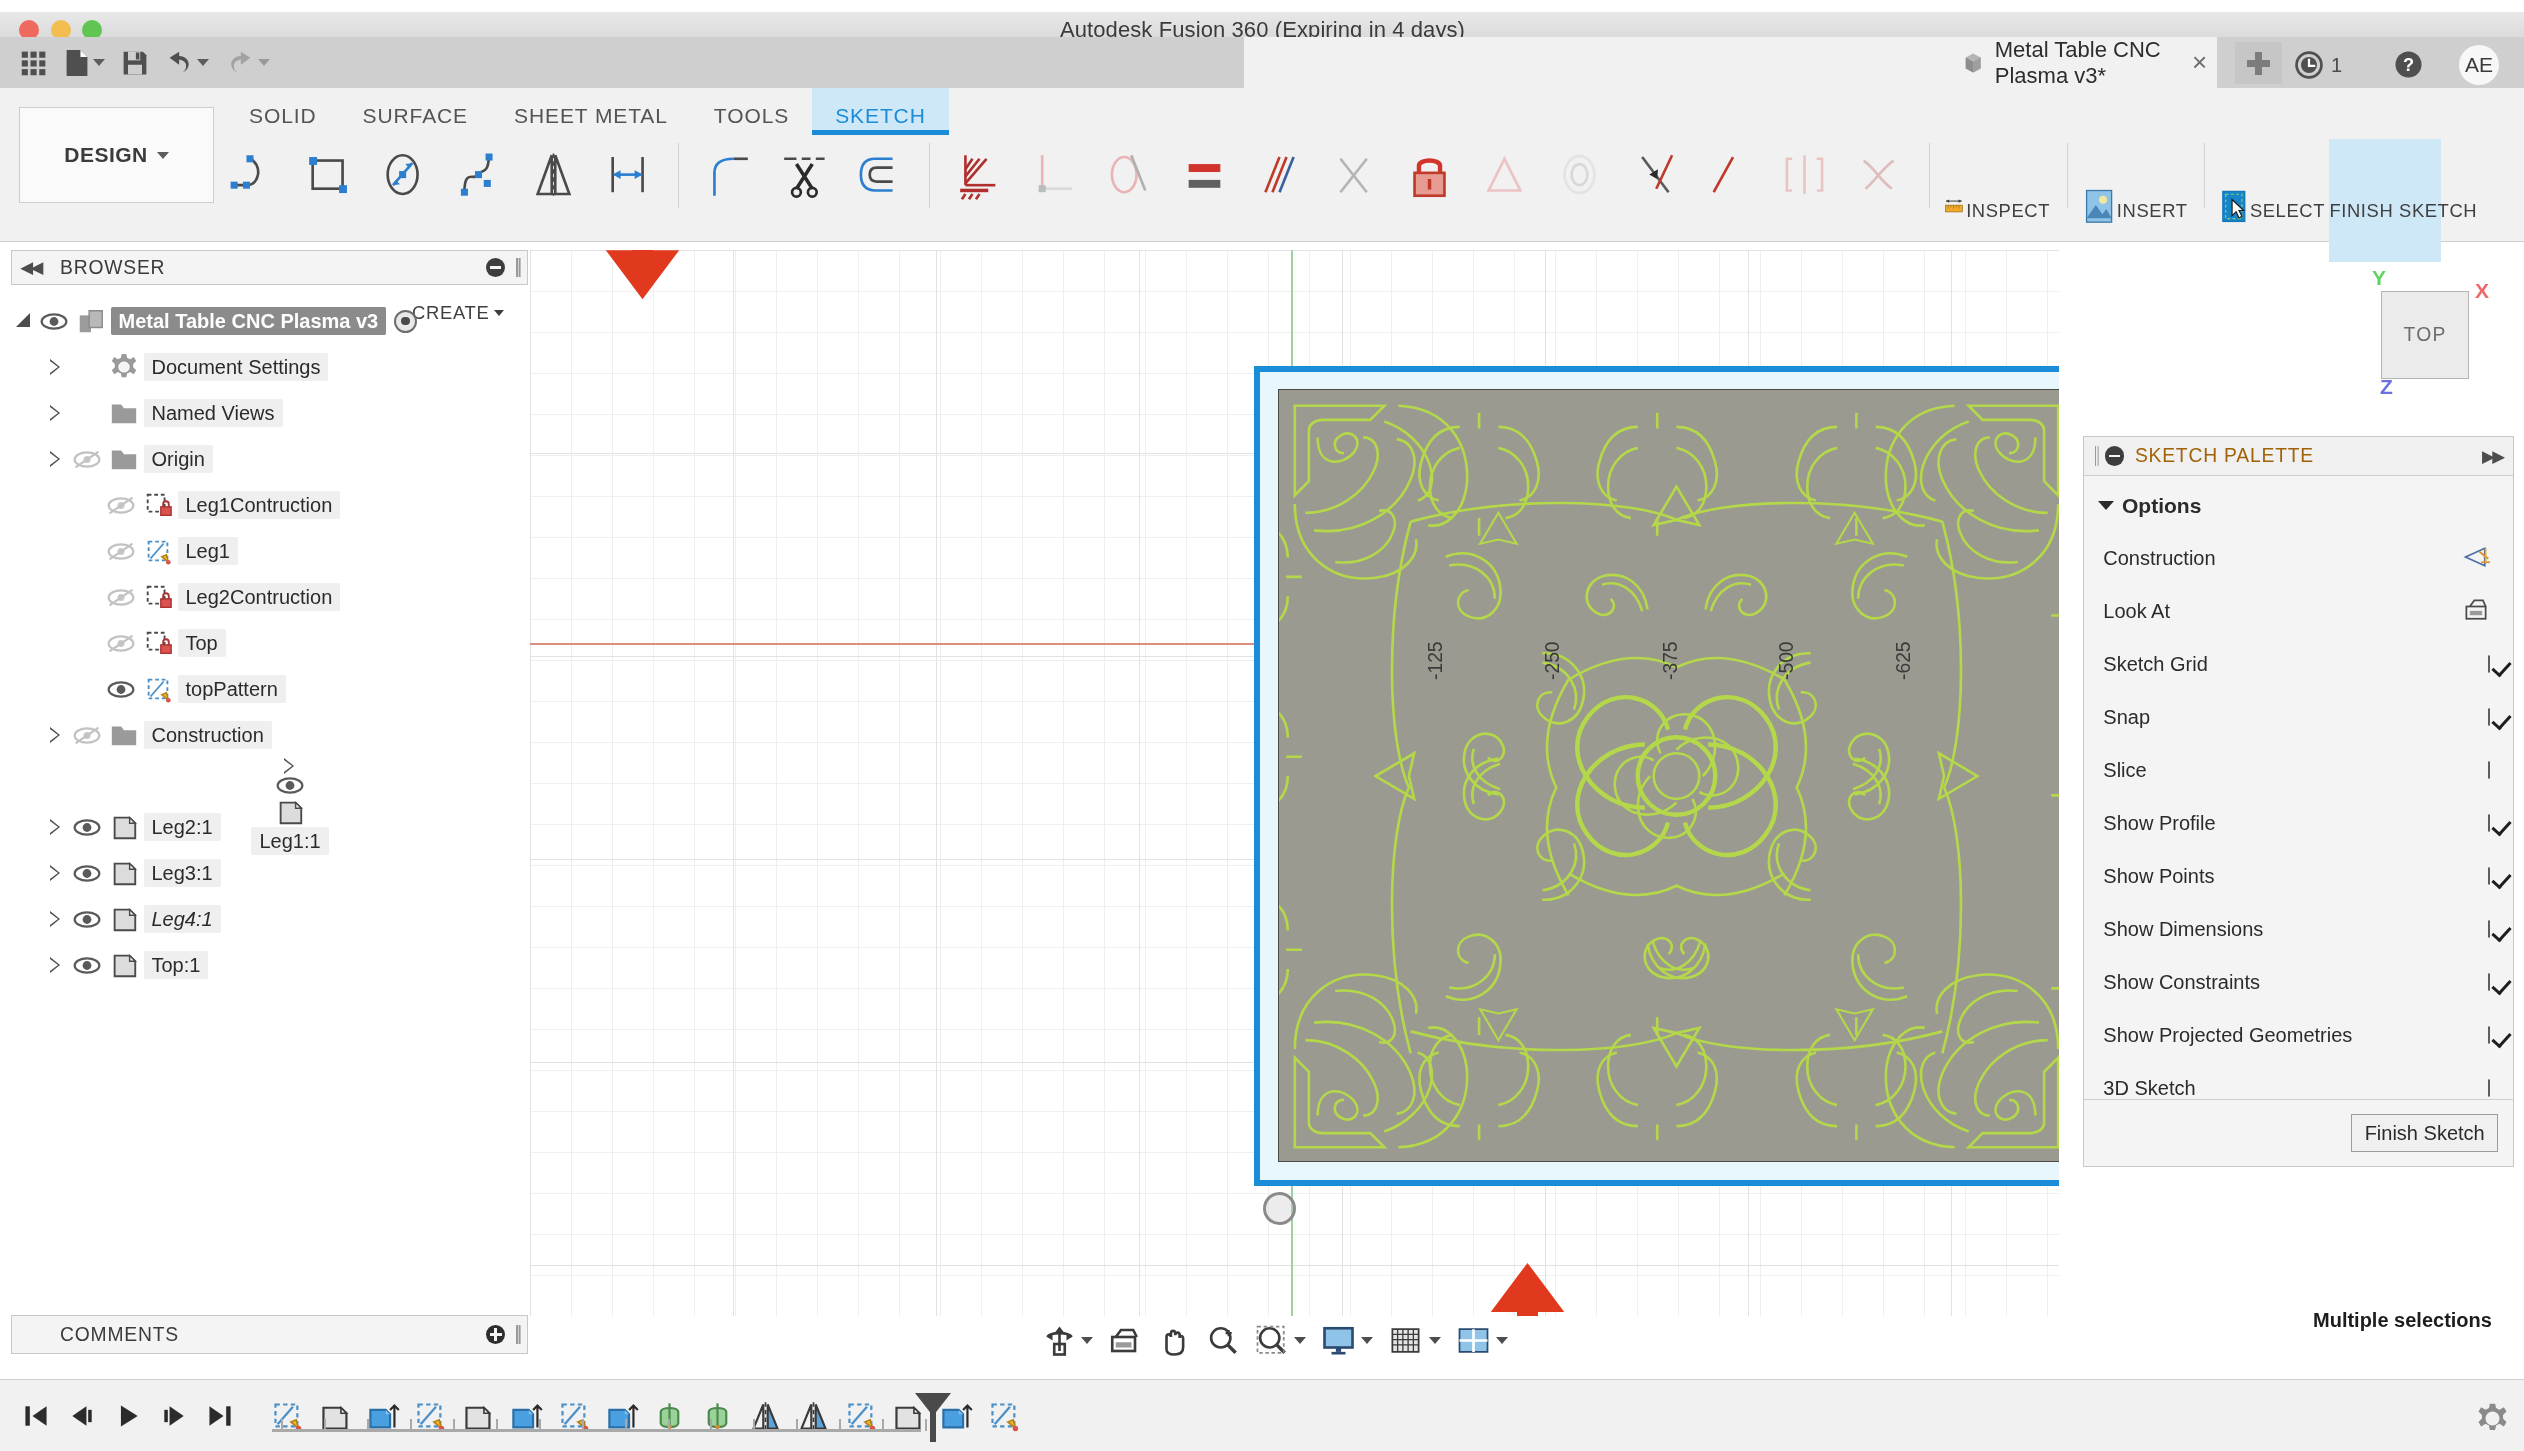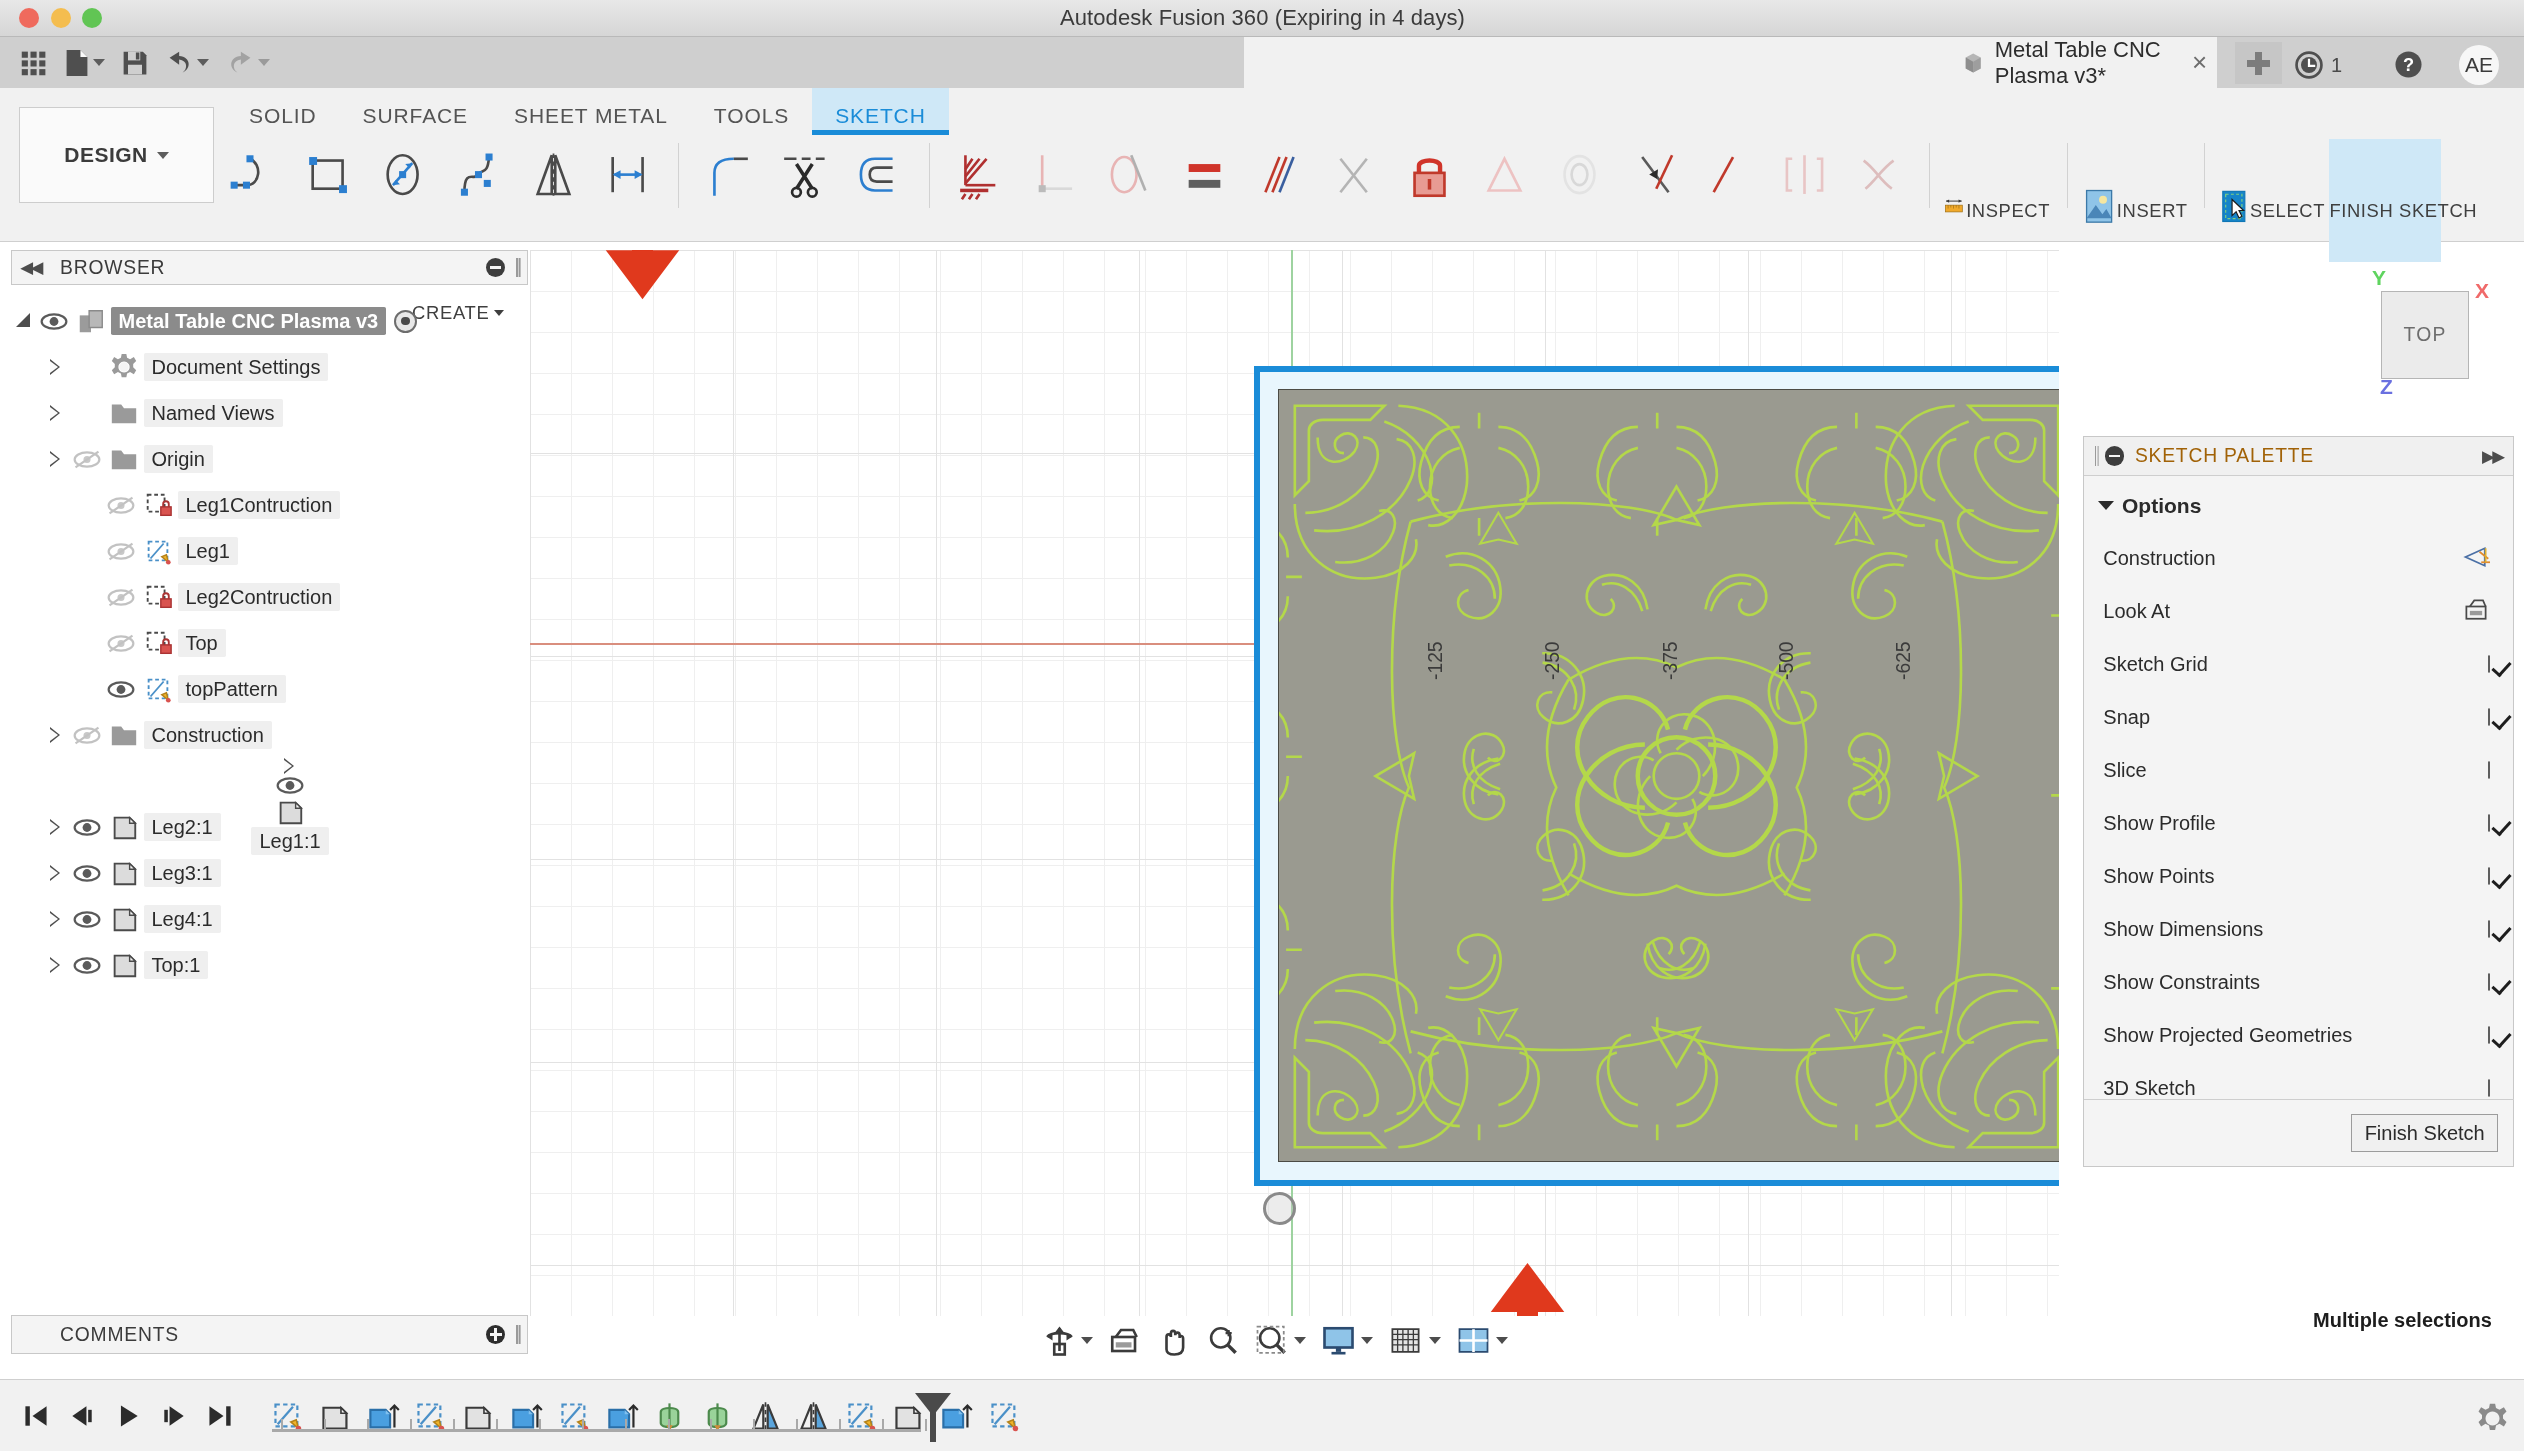--- a/index.html
+++ b/index.html
@@ -5,21 +5,21 @@
   * { box-sizing: border-box; margin: 0; padding: 0; }
   html, body {
     width: 2525px; height: 1451px;
     font-family: "Liberation Sans", sans-serif;
     overflow: hidden; background: #ffffff;
   }
   #app { position: relative; width: 2525px; height: 1451px; }
 
   
   .titlebar {
-    position: absolute; left: 0; top: 0; width: 2525px; height: 37px;
+    position: absolute; left: 0; top: 12px; width: 2525px; height: 37px;
     background: linear-gradient(#e8e8e8, #d6d6d6);
     border-bottom: 0.9px solid #b9b9b9;
     display: flex; align-items: center;
   }
   .traffic { display: flex; gap: 11.4px; margin-left: 19.3px; }
   .tl { width: 20px; height: 20px; border-radius: 50%; }
   .tl.red { background: #ef6a5d; }
   .tl.yellow { background: #f4bd4f; }
   .tl.green { background: #61c554; }
   .win-title {
@@ -899,21 +899,21 @@
           </svg>
         </div>
         <div class="ticon">
           <svg width="30" height="30" viewBox="0 0 32 32">
             <path d="M6 6 h16 l6 6 v16 H6 Z" fill="#dcdcdc" stroke="#4a4a4a" stroke-width="2"></path>
             <path d="M22 6 l6 6 h-6 Z" fill="#f2f2f2" stroke="#4a4a4a" stroke-width="1.5"></path>
           </svg>
         </div>
         <div class="tlabel2">Leg3:1</div>
       </div>
-      <div class="trow" style="padding-left: 33px;">
+      <div class="trow" style="padding-left: 33px; font-style: italic;">
         <div class="tw">
           <span class="tri-closed"></span>
         </div>
         <div class="eye">
           <svg width="30" height="23" viewBox="0 0 34 26">
             <ellipse cx="17" cy="13" rx="14" ry="8" fill="none" stroke="#5a5a5a" stroke-width="2.5"></ellipse>
             <circle cx="17" cy="13" r="5" fill="#5a5a5a"></circle>
           </svg>
         </div>
         <div class="ticon">

